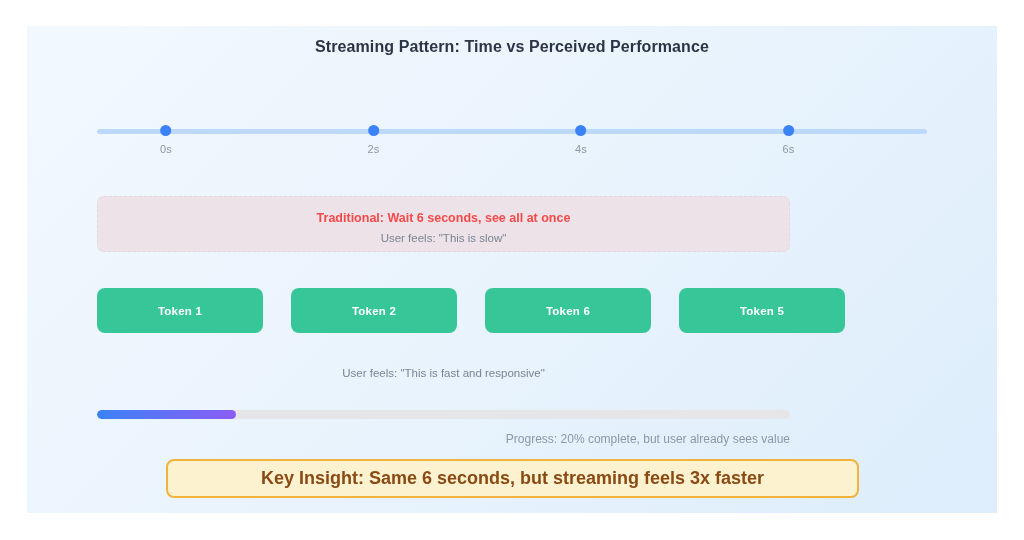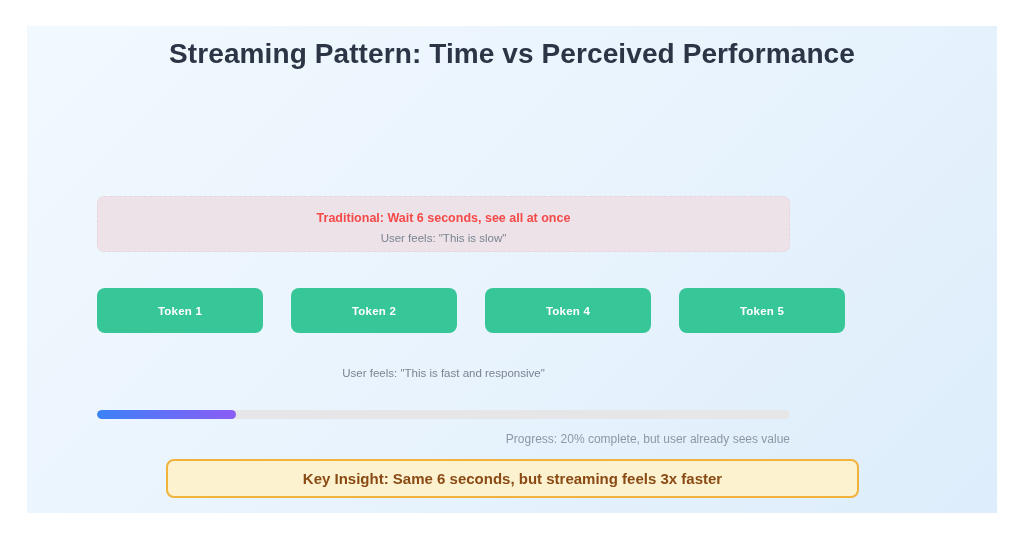--- a/index.html
+++ b/index.html
@@ -24,21 +24,21 @@
     overflow: hidden;
   }
 
   
   .page-title {
     position: absolute;
     left: 0;
     top: 12px;
     width: 100%;
     text-align: center;
-    font-size: 28px;
+    font-size: 16px;
     font-weight: bold;
     color: #2c3546;
     letter-spacing: 0.1px;
   }
 
   
   .timeline {
     position: absolute;
     left: 70px;
     top: 98px;
@@ -180,42 +180,61 @@
     height: 39px;
     box-sizing: border-box;
     background: #fcf2cf;
     border: 2px solid #f2b33d;
     border-radius: 8px;
     display: flex;
     align-items: center;
     justify-content: center;
   }
   .insight-text {
-    font-size: 15px;
+    font-size: 18px;
     font-weight: bold;
     color: #8a4a14;
   }
 </style>
 </head>
 <body>
 
 <div class="canvas">
 
   <div class="page-title">Streaming Pattern: Time vs Perceived Performance</div>
 
+  <div class="timeline">
+    <div class="timeline-track"></div>
+    <div class="tick" style="left:8.3%">
+      <div class="tick-dot"></div>
+      <div class="tick-label">0s</div>
+    </div>
+    <div class="tick" style="left:33.3%">
+      <div class="tick-dot"></div>
+      <div class="tick-label">2s</div>
+    </div>
+    <div class="tick" style="left:58.3%">
+      <div class="tick-dot"></div>
+      <div class="tick-label">4s</div>
+    </div>
+    <div class="tick" style="left:83.3%">
+      <div class="tick-dot"></div>
+      <div class="tick-label">6s</div>
+    </div>
+  </div>
 
   <div class="traditional-box">
     <div class="traditional-title">Traditional: Wait 6 seconds, see all at once</div>
     <div class="traditional-sub">User feels: "This is slow"</div>
   </div>
 
   <div class="token-row">
     <div class="token-card">Token 1</div>
     <div class="token-card">Token 2</div>
-    <div class="token-card">Token 4</div>
+    <div class="token-card">Token 6</div>
     <div class="token-card">Token 5</div>
   </div>
 
   <div class="streaming-sub">User feels: "This is fast and responsive"</div>
 
   <div class="progress-track">
     <div class="progress-fill" style="width: 20%;"></div>
   </div>
   <div class="progress-caption">Progress: 20% complete, but user already sees value</div>
 

